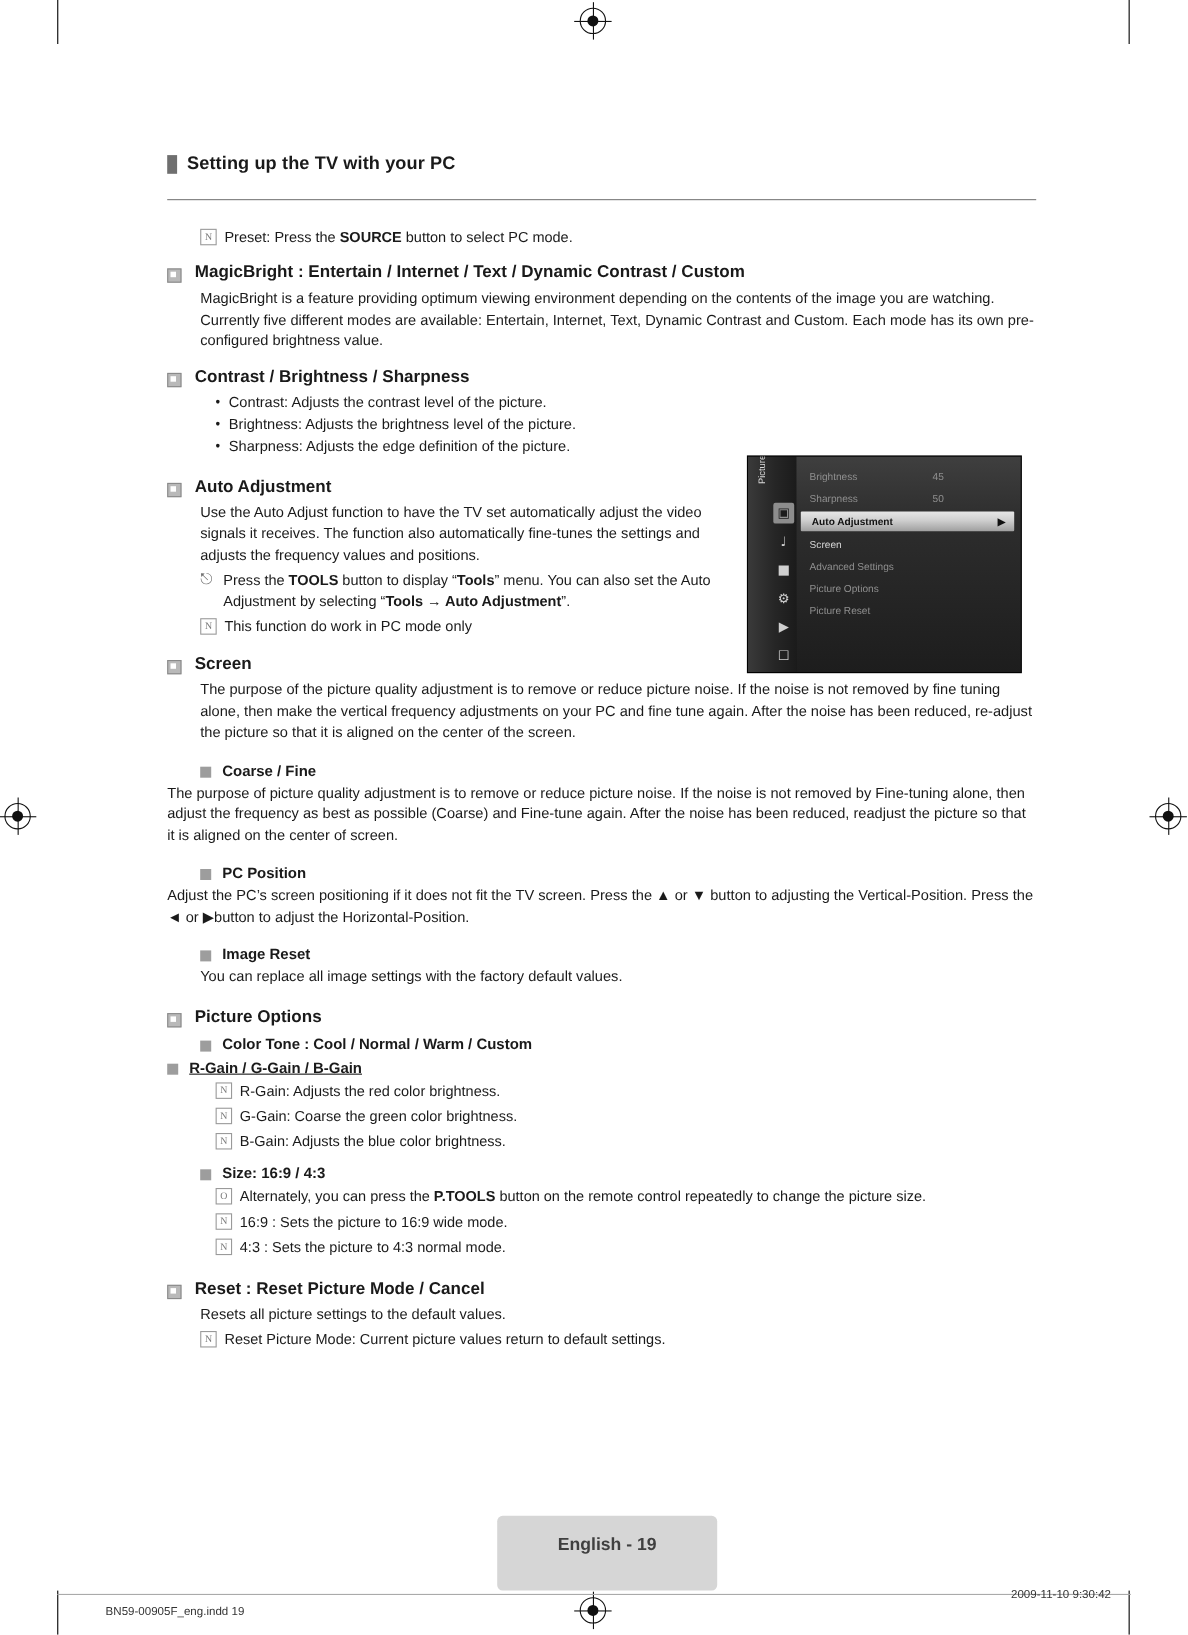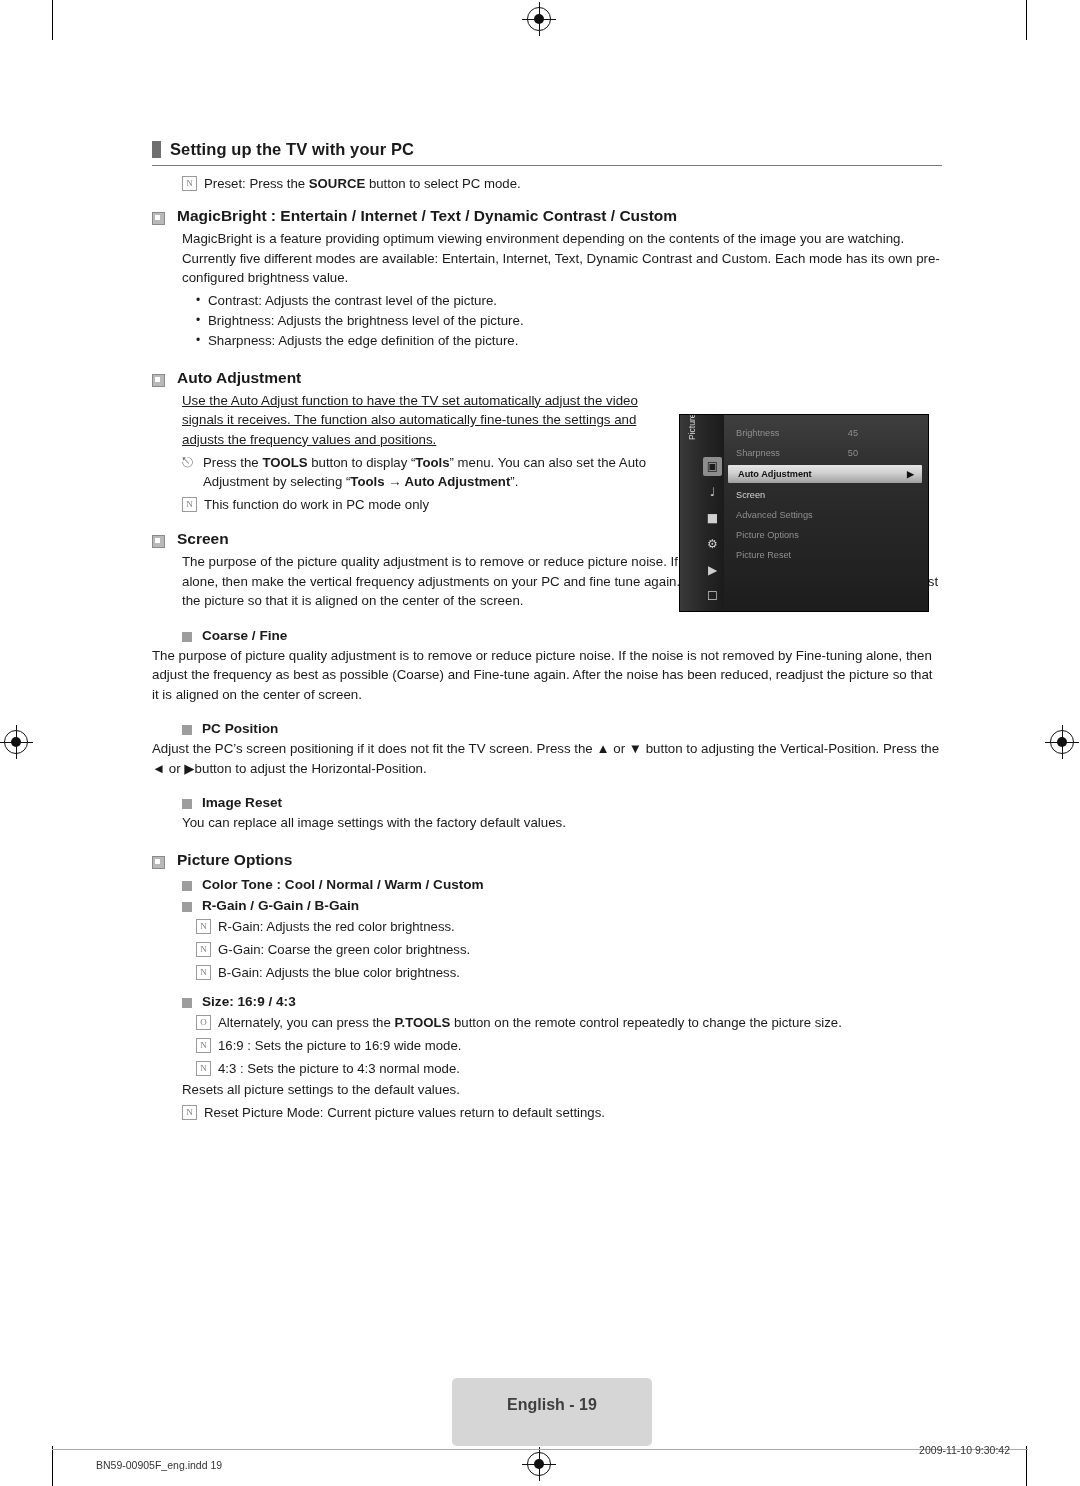--- a/index.html
+++ b/index.html
@@ -58,22 +58,22 @@
     left: 152px;
     top: 140px;
     width: 790px;
   }
 
   
   .title-row {
     display: flex;
     align-items: center;
     border-bottom: 1.5px solid #7a7a7a;
-    padding-bottom: 6px;
-    margin-bottom: 8px;
+    padding-bottom: 22px;
+    margin-bottom: 24px;
   }
   .title-bar {
     width: 9px; height: 17px;
     background: #6f6f6f;
     margin-right: 9px;
     flex: none;
   }
   .title-text {
     font-size: 16.5px;
     font-weight: bold;
@@ -355,31 +355,35 @@
       <div class="nicon">N</div>
       <div class="ntext">Preset: Press the <b>SOURCE</b> button to select PC mode.</div>
     </div>
 
     <div class="head2">
       <div class="sq"></div>
       <div class="h2text">MagicBright : Entertain / Internet / Text / Dynamic Contrast / Custom</div>
     </div>
     <div class="para">MagicBright is a feature providing optimum viewing environment depending on the contents of the image you are watching. Currently five different modes are available: Entertain, Internet, Text, Dynamic Contrast and Custom. Each mode has its own pre-configured brightness value.</div>
 
+    <div class="head2">
+      <div class="sq"></div>
+      <div class="h2text">Contrast / Brightness / Sharpness</div>
+    </div>
     <div class="dotlist">
       <div>Contrast: Adjusts the contrast level of the picture.</div>
       <div>Brightness: Adjusts the brightness level of the picture.</div>
       <div>Sharpness: Adjusts the edge definition of the picture.</div>
     </div>
 
     <div class="head2" style="margin-top:18px;">
       <div class="sq"></div>
       <div class="h2text">Auto Adjustment</div>
     </div>
-    <div class="para" style="width:460px;text-decoration:underline;">Use the Auto Adjust function to have the TV set automatically adjust the video signals it receives. The function also automatically fine-tunes the settings and adjusts the frequency values and positions.</div>
+    <div class="para" style="width:460px;">Use the Auto Adjust function to have the TV set automatically adjust the video signals it receives. The function also automatically fine-tunes the settings and adjusts the frequency values and positions.</div>
 
     <div class="note tools" style="width:470px;">
       <div class="ticon">⎋</div>
       <div class="ntext">Press the <b>TOOLS</b> button to display “<b>Tools</b>” menu. You can also set the Auto Adjustment by selecting “<b>Tools → Auto Adjustment</b>”.</div>
     </div>
 
     <div class="note">
       <div class="nicon">N</div>
       <div class="ntext">This function do work in PC mode only</div>
     </div>
@@ -411,21 +415,21 @@
     <div class="head2" style="margin-top:18px;">
       <div class="sq"></div>
       <div class="h2text">Picture Options</div>
     </div>
 
     <div class="head3" style="margin-left:30px; margin-top:8px;text-align:right;">
       <div class="sq3"></div>
       <div class="h3text">Color Tone : Cool / Normal / Warm / Custom</div>
     </div>
 
-    <div class="head3" style="margin-left:30px; margin-top:6px;">
+    <div class="head3" style="margin-top:6px;text-decoration:underline;">
       <div class="sq3"></div>
       <div class="h3text">R-Gain / G-Gain / B-Gain</div>
     </div>
 
     <div class="note" style="margin-left:44px;">
       <div class="nicon">N</div>
       <div class="ntext">R-Gain: Adjusts the red color brightness.</div>
     </div>
     <div class="note" style="margin-left:44px;">
       <div class="nicon">N</div>
@@ -447,20 +451,24 @@
     </div>
     <div class="note" style="margin-left:44px;">
       <div class="nicon">N</div>
       <div class="ntext">16:9 : Sets the picture to 16:9 wide mode.</div>
     </div>
     <div class="note" style="margin-left:44px;">
       <div class="nicon">N</div>
       <div class="ntext">4:3 : Sets the picture to 4:3 normal mode.</div>
     </div>
 
+    <div class="head2" style="margin-top:20px;">
+      <div class="sq"></div>
+      <div class="h2text">Reset : Reset Picture Mode / Cancel</div>
+    </div>
     <div class="para">Resets all picture settings to the default values.</div>
     <div class="note">
       <div class="nicon">N</div>
       <div class="ntext">Reset Picture Mode: Current picture values return to default settings.</div>
     </div>
 
   </div>
 
   <div class="osd">
     <div class="left-rail">

